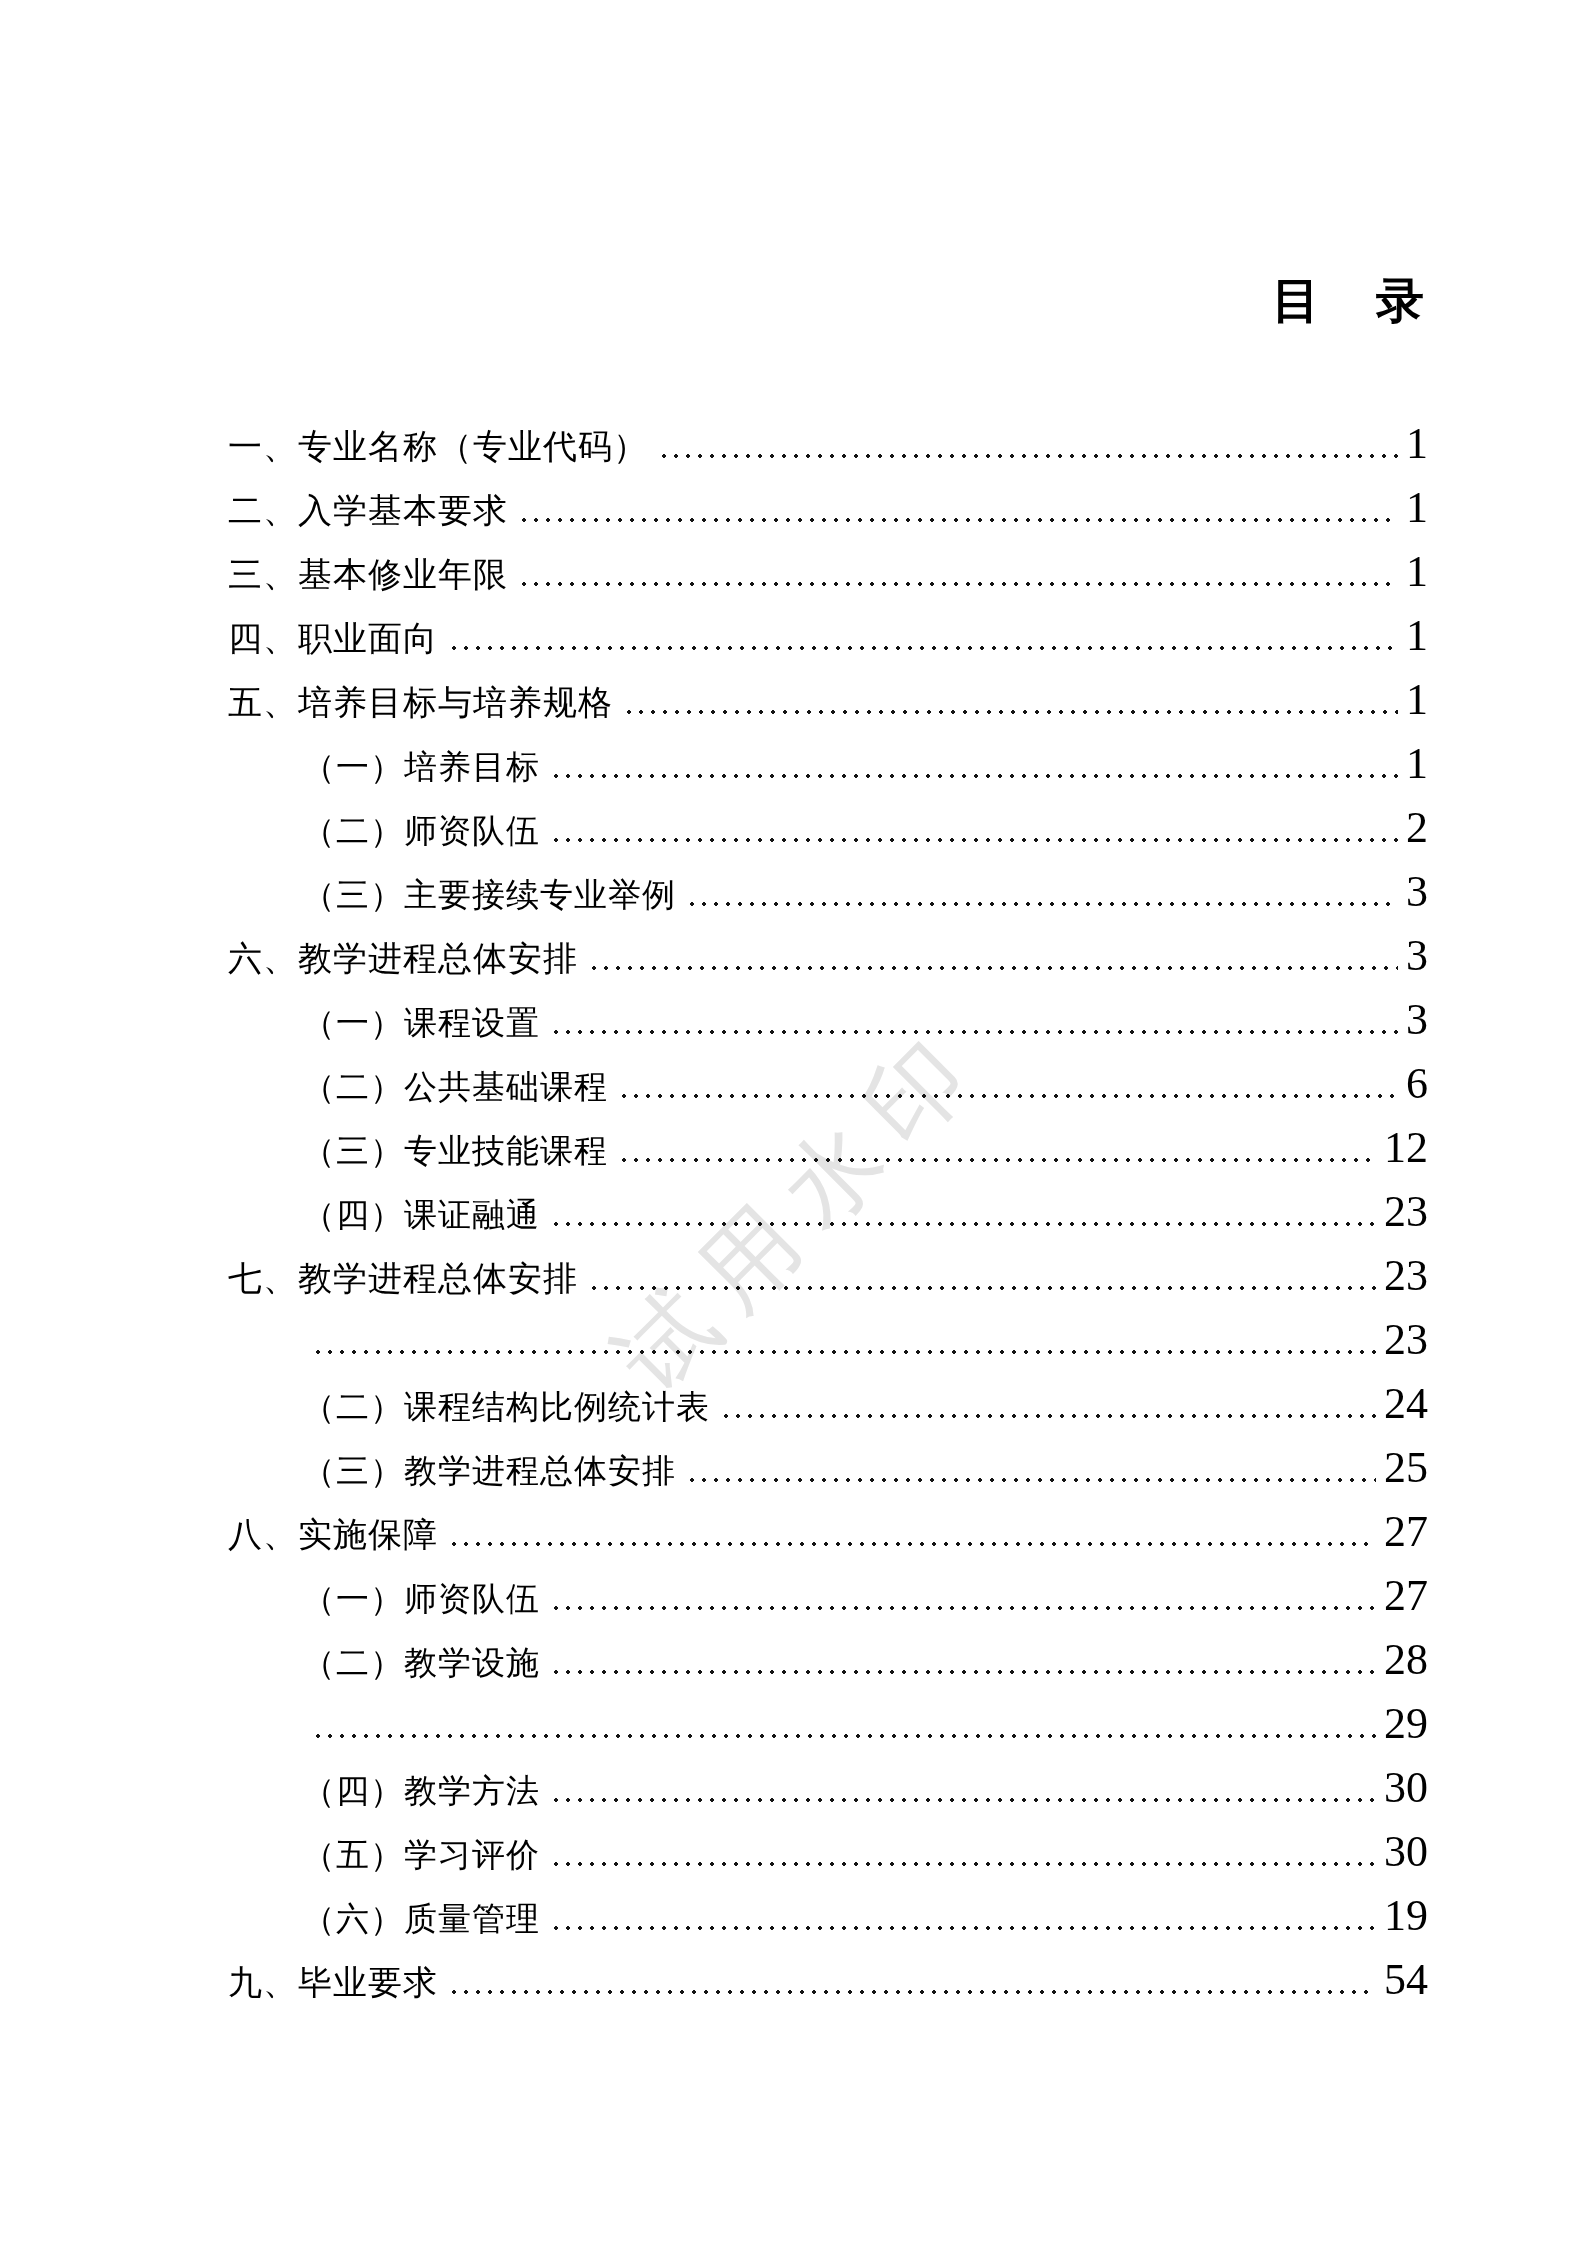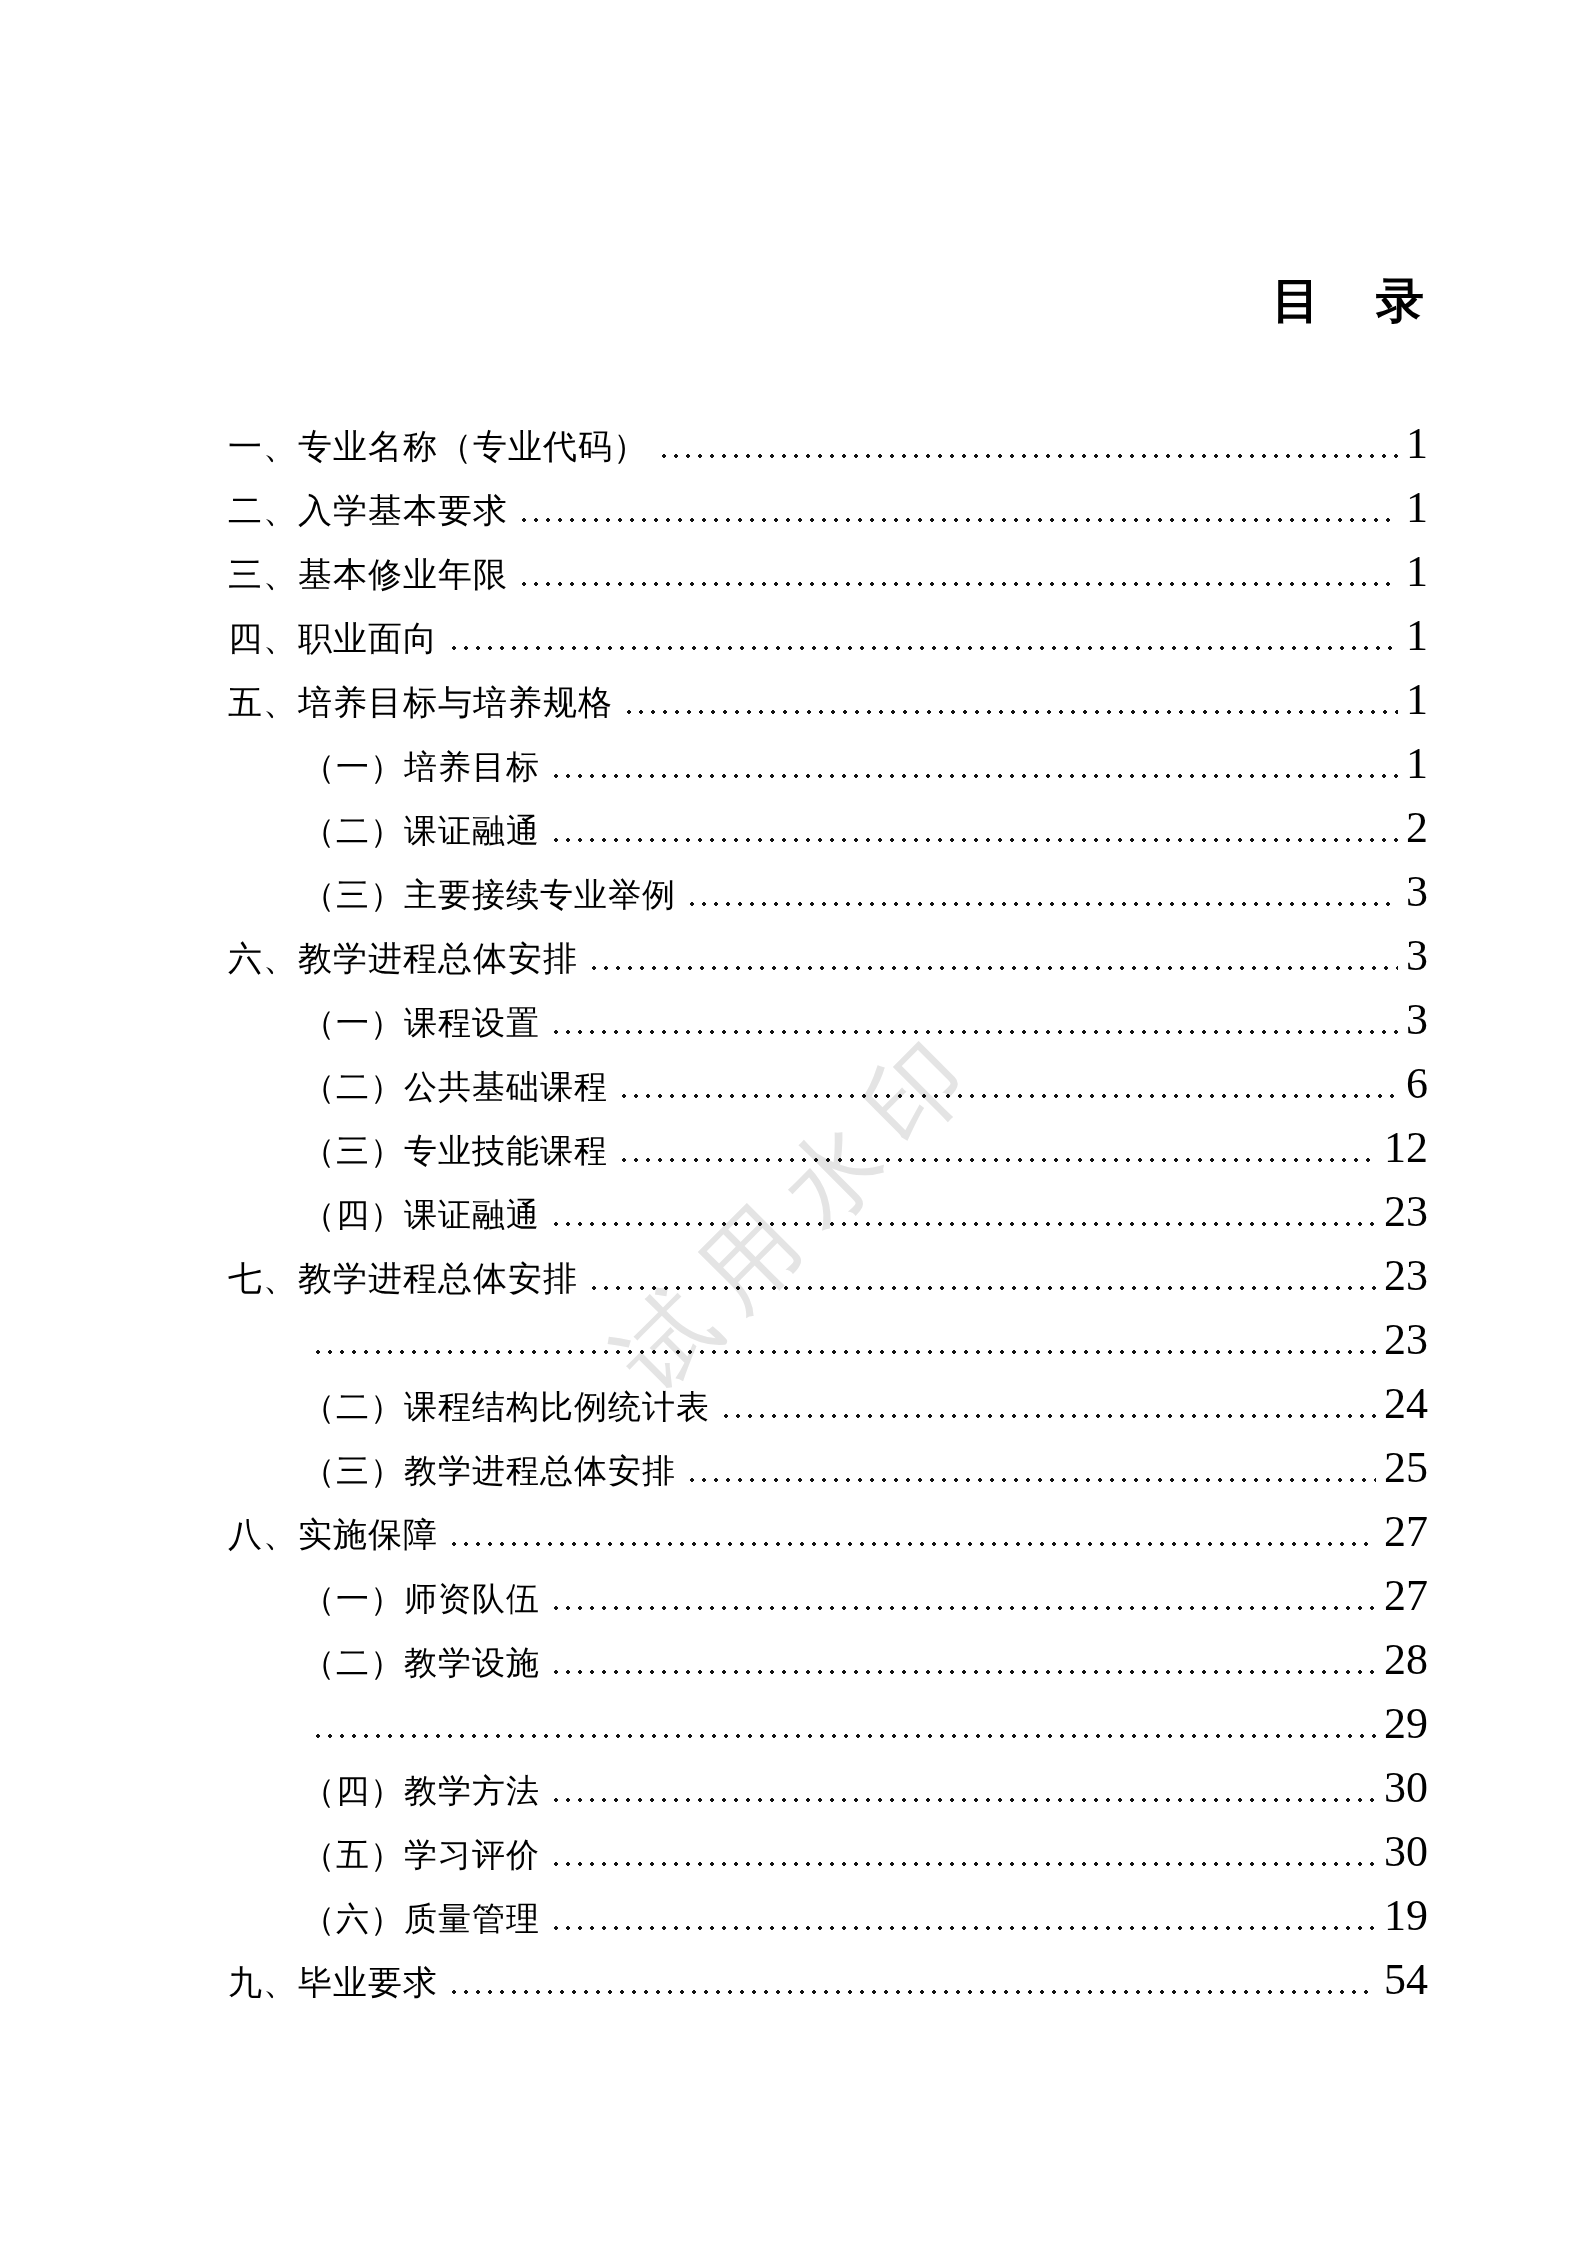--- a/index.html
+++ b/index.html
@@ -125,21 +125,21 @@
     <span class="label">五、培养目标与培养规格</span>
     <span class="leader"></span>
     <span class="num">1</span>
   </div>
       <div class="toc-row lvl2">
     <span class="label">（一）培养目标</span>
     <span class="leader"></span>
     <span class="num">1</span>
   </div>
       <div class="toc-row lvl2">
-    <span class="label">（二）课证融通</span>
+    <span class="label">（二）师资队伍</span>
     <span class="leader"></span>
     <span class="num">2</span>
   </div>
       <div class="toc-row lvl2">
     <span class="label">（三）主要接续专业举例</span>
     <span class="leader"></span>
     <span class="num">3</span>
   </div>
       <div class="toc-row lvl1">
     <span class="label">六、教学进程总体安排</span>

